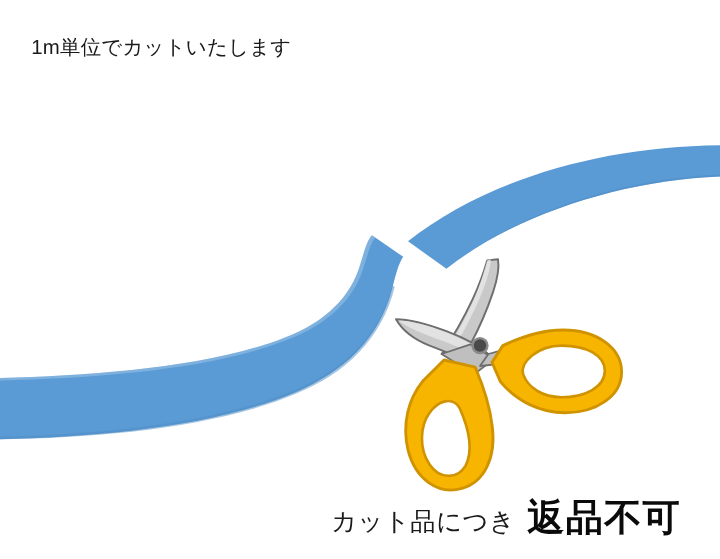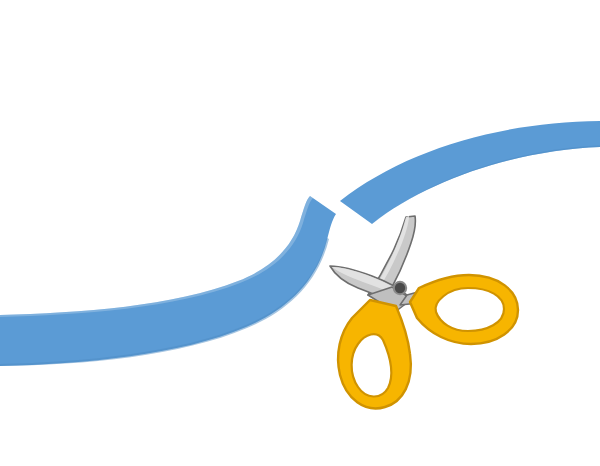--- a/index.html
+++ b/index.html
@@ -213,16 +213,20 @@
       </g>
 
       <g>
         <circle cx="400" cy="288" r="7.2" fill="#8A8A8A"></circle>
         <circle cx="400" cy="288" r="5.2" fill="#4A4A4A"></circle>
       </g>
 
     </g>
   </svg>
 
-
-
+  <div class="txt-line-1">1m単位でカットいたします</div>
+
+
+  <div class="txt-bottom">
+    <span class="small">カット品につき</span><span class="big">返品不可</span>
+  </div>
 
 </div>
 
 </body></html>

